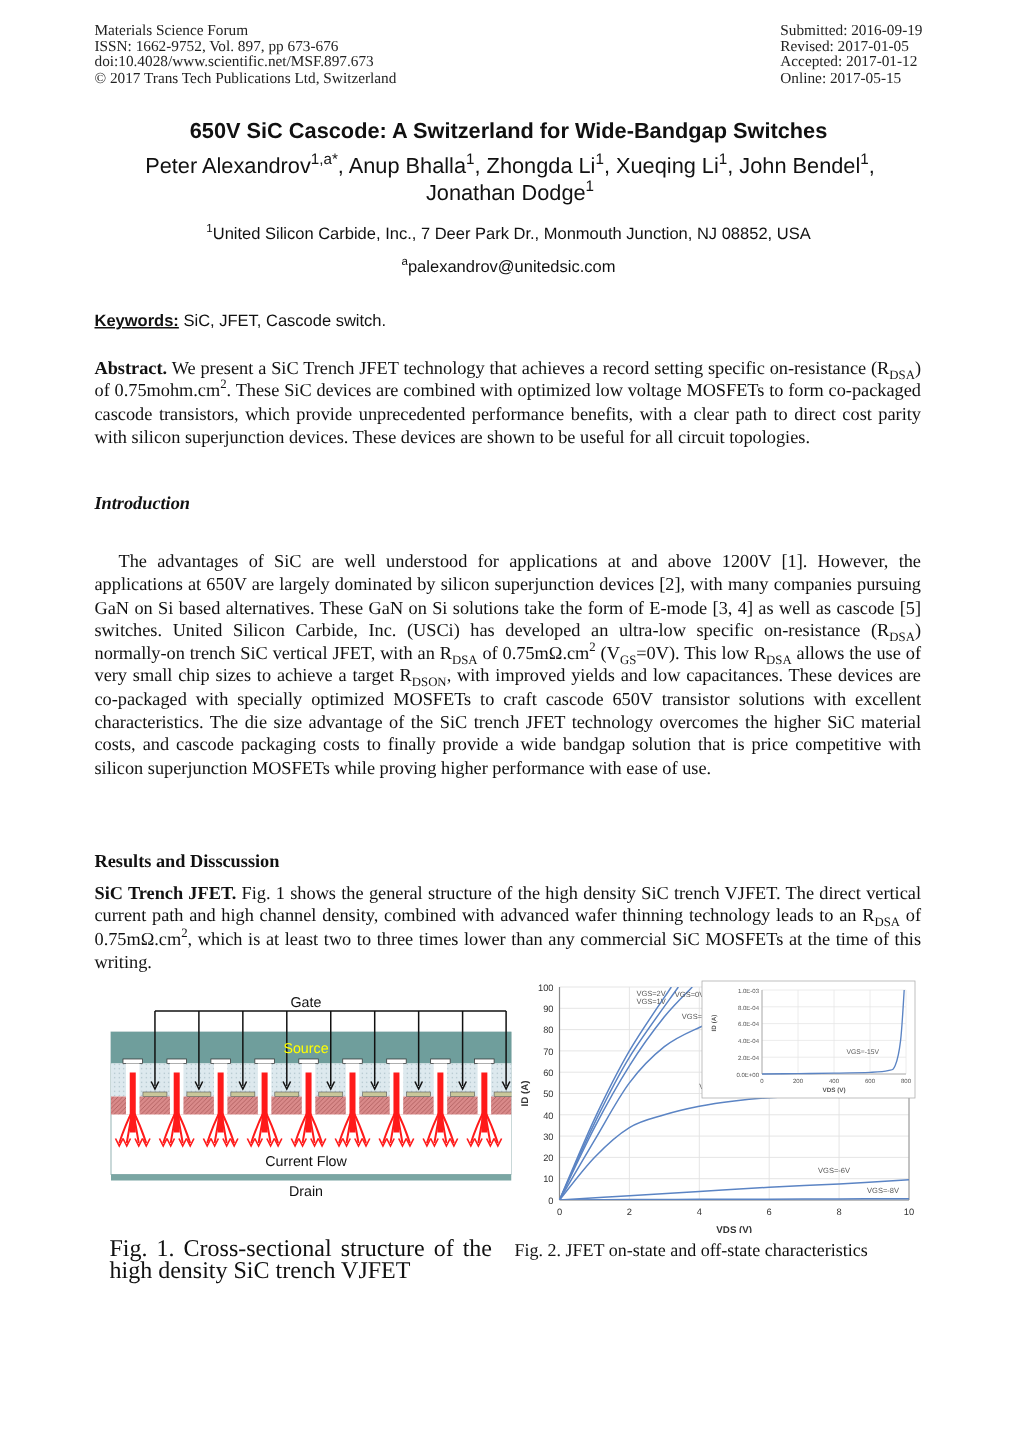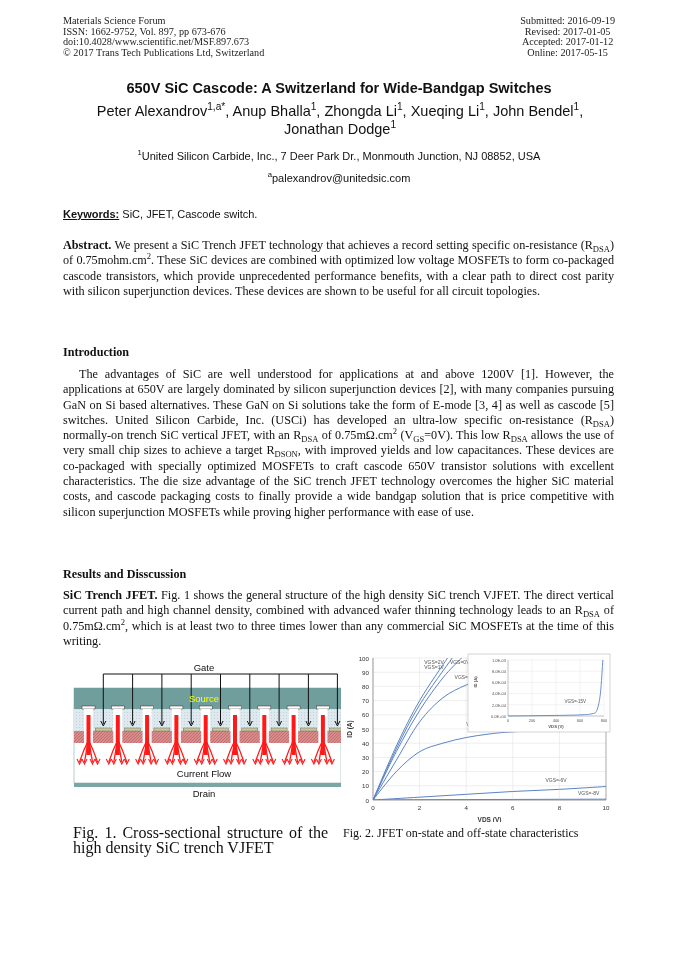--- a/index.html
+++ b/index.html
@@ -1,20 +1,20 @@
 <!DOCTYPE html>
 <html><head>
 <meta charset="utf-8">
 <style>
   html, body { margin:0; padding:0; }
   body { width:678px; height:959px; background:#ffffff; position:relative; overflow:hidden; font-family:"Liberation Serif", serif; color:#111; }
   .abs { position:absolute; }
   .hdr-left, .hdr-right { font-family:"Liberation Serif", serif; font-size:10.2px; line-height:10.5px; color:#222; }
   .hdr-left { left:63px; top:16px; }
-  .hdr-right { right:63px; top:16px; text-align:center; }
+  .hdr-right { right:63px; top:16px; text-align:left; }
   .title { left:0; width:678px; top:80px; text-align:center; font-family:"Liberation Sans", sans-serif; font-weight:bold; font-size:14.5px; }
   .authors { left:60px; width:560px; top:102px; text-align:center; font-family:"Liberation Sans", sans-serif; font-size:14.5px; line-height:18px; }
   .affil { left:0; width:678px; top:150px; text-align:center; font-family:"Liberation Sans", sans-serif; font-size:11px; }
   .email { left:0; width:678px; top:172px; text-align:center; font-family:"Liberation Sans", sans-serif; font-size:11px; }
   sup { font-size:70%; line-height:0;text-align:center; }
   sub { font-size:70%; line-height:0; }
   .keywords { left:63px; top:208px; font-family:"Liberation Sans", sans-serif; font-size:11px; }
   .keywords b { font-weight:bold;text-decoration:underline; }
   .para { left:63px; width:551px; font-size:12.2px; line-height:15.3px; text-align:justify; }
   .para b { font-weight:bold; }
@@ -52,21 +52,21 @@
   <span><span>Jonathan Dodge</span><sup>1</sup></span>
 </div>
 
 <div class="abs affil"><sup>1</sup><span>United Silicon Carbide, Inc., 7 Deer Park Dr., Monmouth Junction, NJ 08852, USA</span></div>
 <div class="abs email"><sup>a</sup><span>palexandrov@unitedsic.com</span></div>
 
 <div class="abs keywords"><b>Keywords:</b><span> SiC, JFET, Cascode switch.</span></div>
 
 <div class="abs para" style="top:238px;"><b>Abstract.</b><span> We present a SiC Trench JFET technology that achieves a record setting specific on-resistance (R</span><sub>DSA</sub><span>) of 0.75mohm.cm</span><sup>2</sup><span>. These SiC devices are combined with optimized low voltage MOSFETs to form co-packaged cascode transistors, which provide unprecedented performance benefits, with a clear path to direct cost parity with silicon superjunction devices. These devices are shown to be useful for all circuit topologies.</span></div>
 
-<div class="abs heading" style="top:345px;">Introduction</div>
+<div class="abs heading" style="top:328px;font-style:italic;">Introduction</div>
 <div class="abs para indent" style="top:367px;"><span>The advantages of SiC are well understood for applications at and above 1200V [1]. However, the applications at 650V are largely dominated by silicon superjunction devices [2], with many companies pursuing GaN on Si based alternatives. These GaN on Si solutions take the form of E-mode [3, 4] as well as cascode [5] switches. United Silicon Carbide, Inc. (USCi) has developed an ultra-low specific on-resistance (R</span><sub>DSA</sub><span>) normally-on trench SiC vertical JFET, with an R</span><sub>DSA</sub><span> of 0.75mΩ.cm</span><sup>2</sup><span> (V</span><sub>GS</sub><span>=0V). This low R</span><sub>DSA</sub><span> allows the use of very small chip sizes to achieve a target R</span><sub>DSON</sub><span>, with improved yields and low capacitances. These devices are co-packaged with specially optimized MOSFETs to craft cascode 650V transistor solutions with excellent characteristics. The die size advantage of the SiC trench JFET technology overcomes the higher SiC material costs, and cascode packaging costs to finally provide a wide bandgap solution that is price competitive with silicon superjunction MOSFETs while proving higher performance with ease of use.</span></div>
 
 <div class="abs heading" style="top:567px;">Results and Disscussion</div>
 <div class="abs para" style="top:588px;"><b>SiC Trench JFET.</b><span> Fig. 1 shows the general structure of the high density SiC trench VJFET. The direct vertical current path and high channel density, combined with advanced wafer thinning technology leads to an R</span><sub>DSA</sub><span> of 0.75mΩ.cm</span><sup>2</sup><span>, which is at least two to three times lower than any commercial SiC MOSFETs at the time of this writing.</span></div>
 
 <div class="abs fig1">
   <svg width="278" height="140" viewBox="0 0 278 140">
     <defs>
       <pattern id="hatch" width="3" height="3" patternUnits="userSpaceOnUse">
         <rect width="3" height="3" fill="#d98a8a"></rect>

